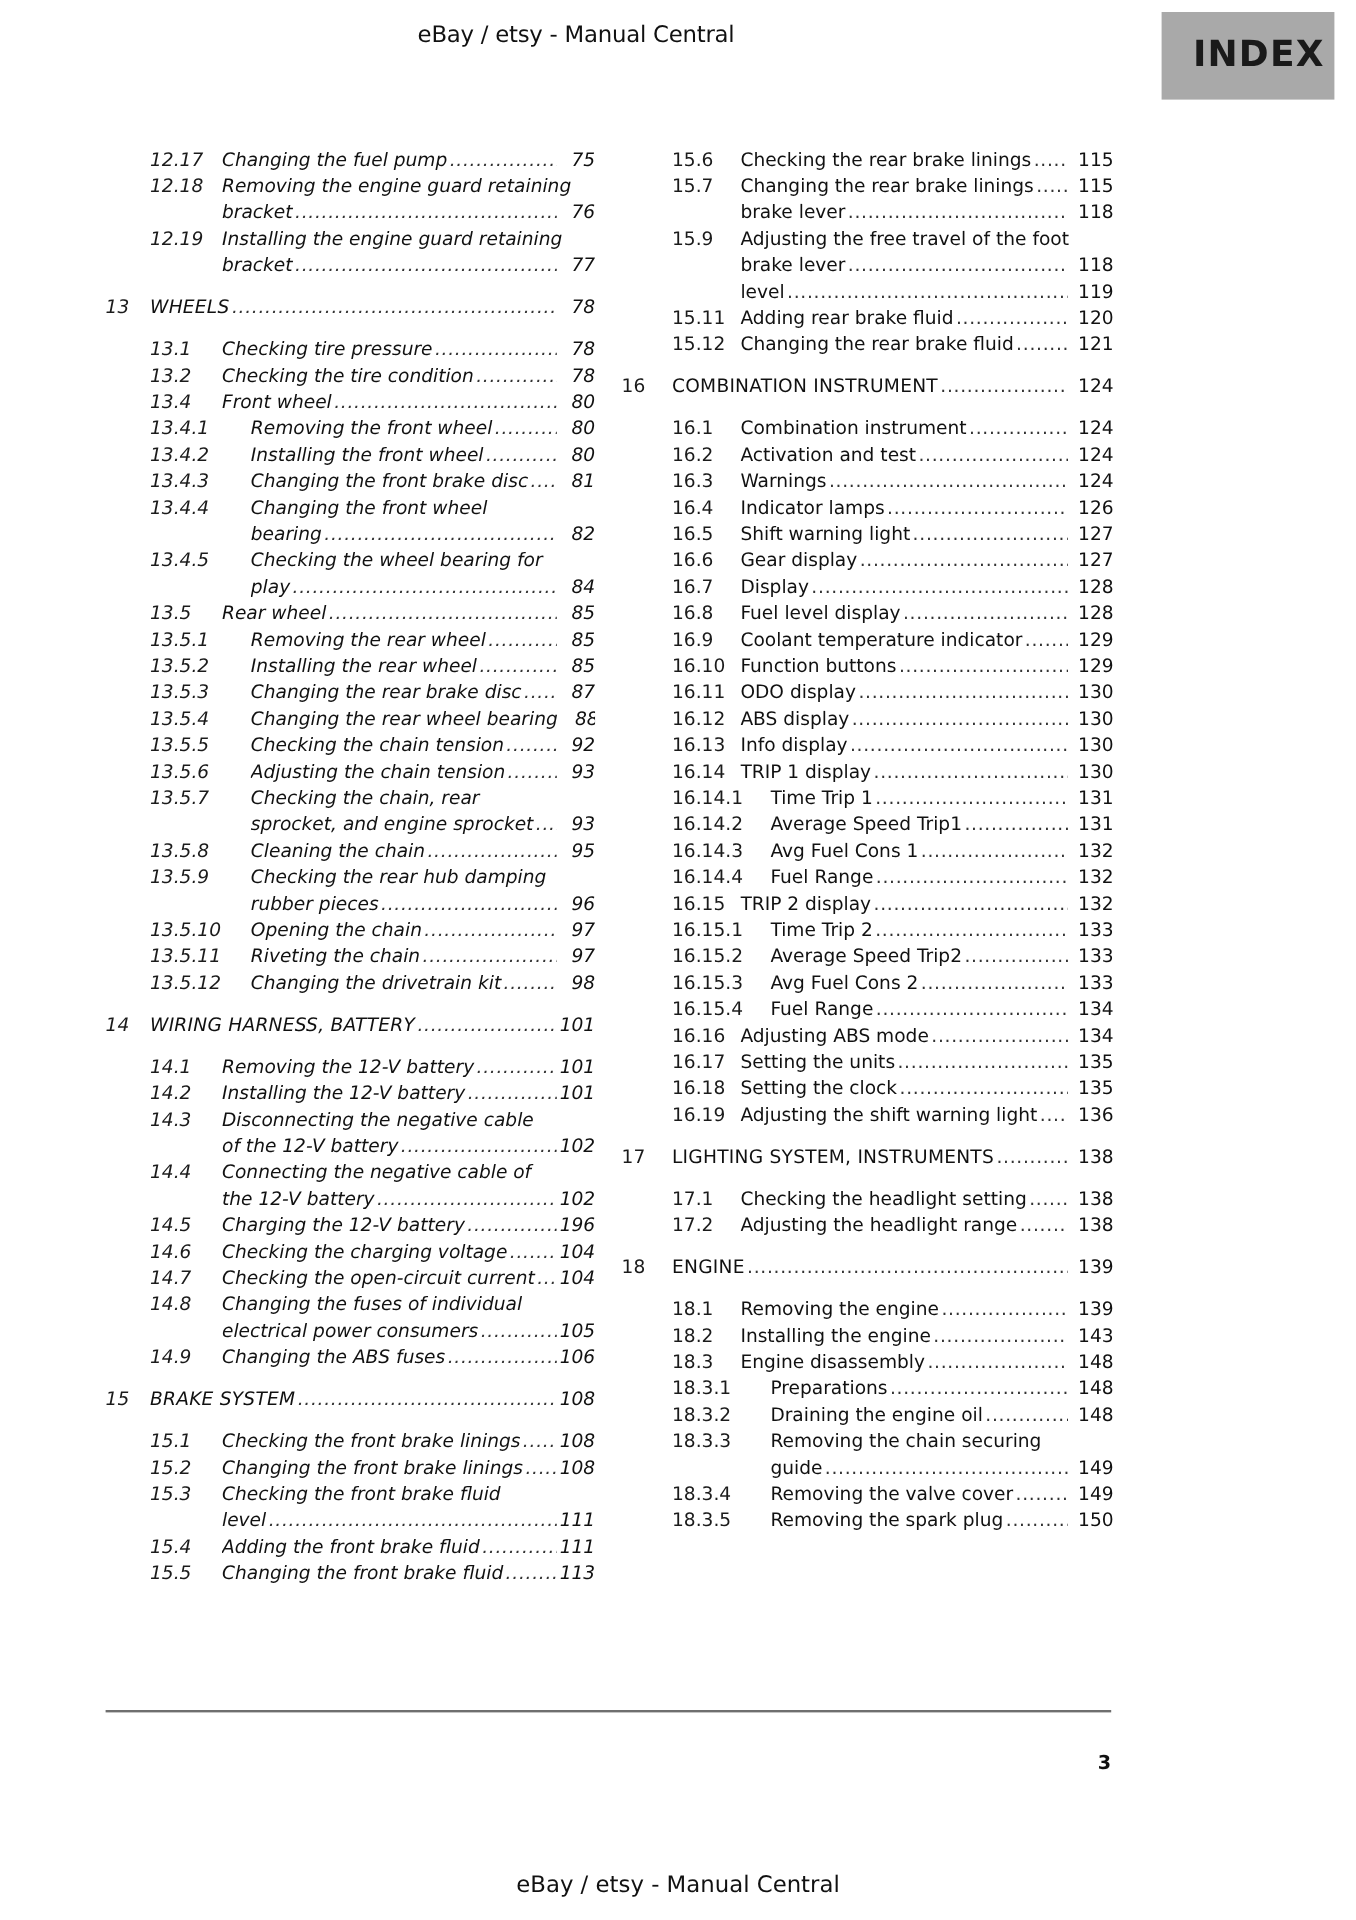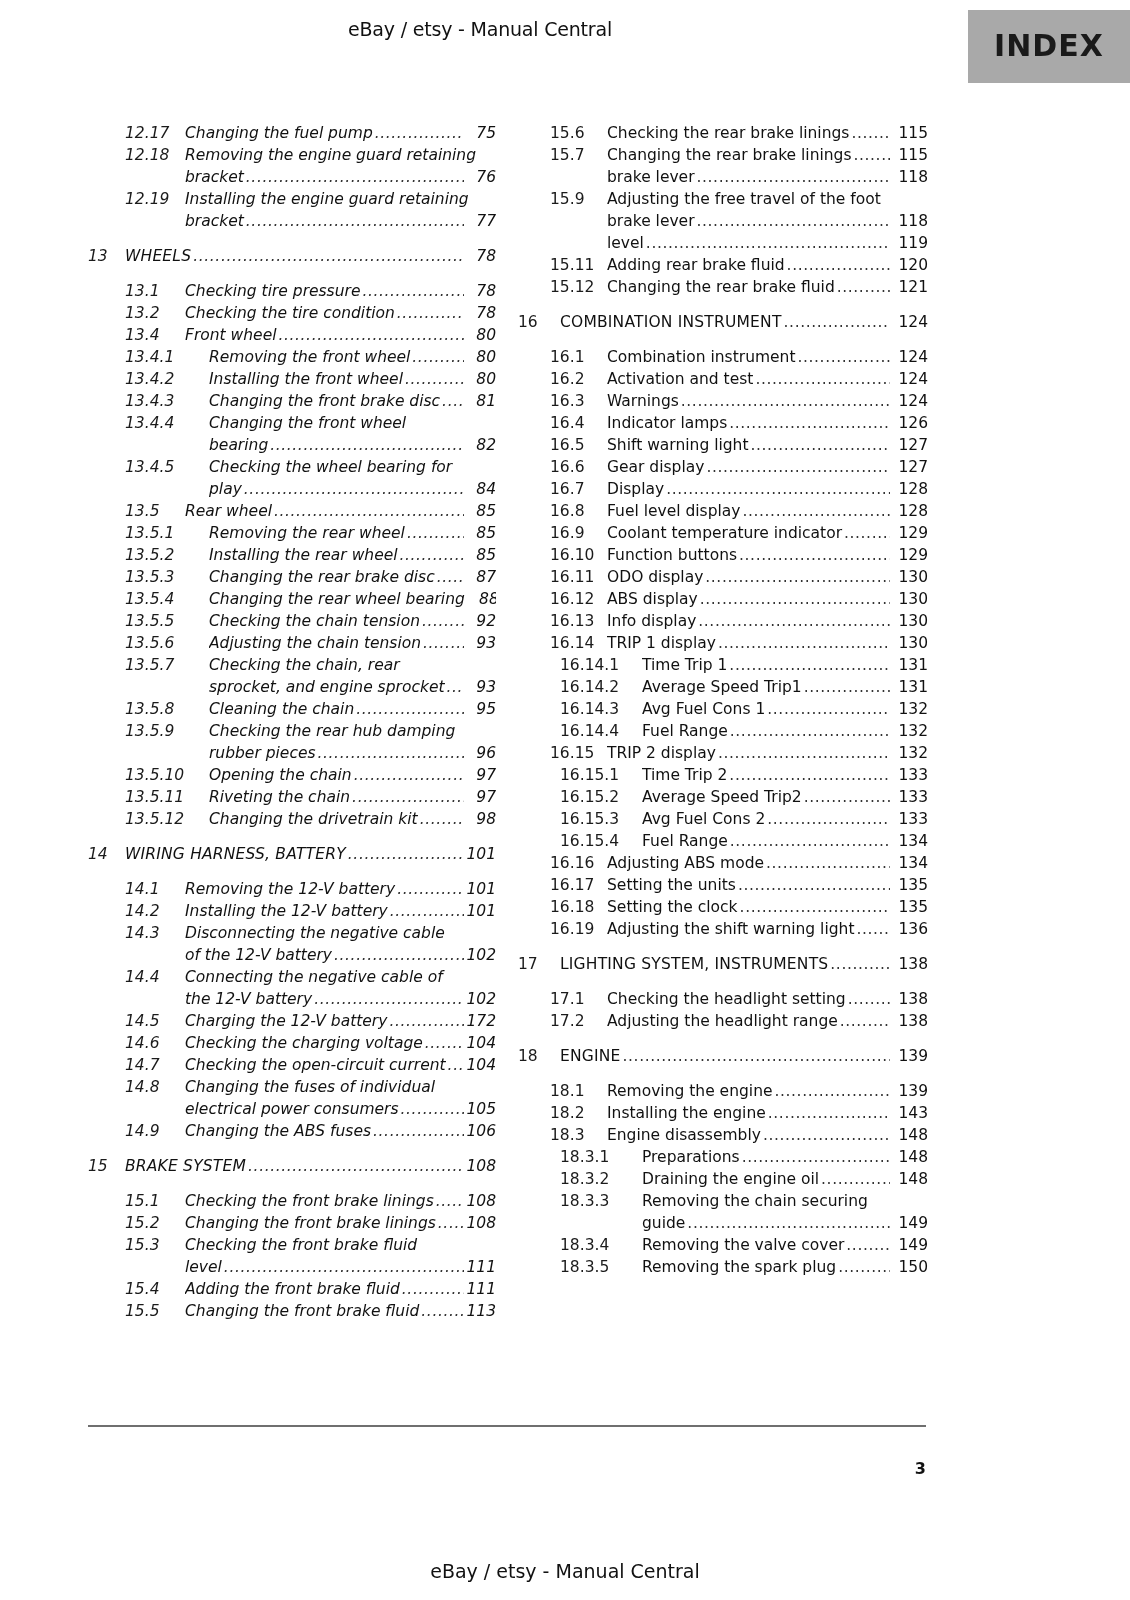--- a/index.html
+++ b/index.html
@@ -29,21 +29,21 @@
     text-align: center;
     font-size: 19px;
     font-family: "DejaVu Sans", "Liberation Sans", sans-serif;
     color: #111;
     letter-spacing: -0.2px;
     padding-right: 170px;
   }
   .index-tab {
     position: absolute;
     top: 0px; left: 968px;
-    width: 162px; height: 73px;
+    width: 144px; height: 73px;
     background: #a9a9a9;
   }
   .index-tab-label {
     position: absolute;
     top: 18px; left: 0; width: 162px;
     text-align: center;
     font-size: 30px;
     font-weight: bold;
     letter-spacing: 1px;
     color: #1a1a1a;
@@ -80,21 +80,21 @@
     flex: 0 0 auto;
     font-size: 15.5px;
     color: #1b1b1b;
     font-family: "DejaVu Sans", "Liberation Sans", sans-serif;
   }
   .num.lvl1 { width: 37px; }
   .num.lvl2 { width: 60px; margin-left: 37px; }
   .num.lvl3 { width: 84px; margin-left: 37px; }
 
   .col-right .num.lvl1 { width: 42px; }
-  .col-right .num.lvl2 { width: 57px; margin-left: 32px; }
+  .col-right .num.lvl2 { width: 57px; margin-left: 42px; }
   .col-right .num.lvl3 { width: 82px; margin-left: 42px; }
 
   .titlewrap {
     flex: 1 1 auto;
     display: flex;
     align-items: baseline;
     min-width: 0;
     overflow: hidden;
   }
   .title {
@@ -534,21 +534,21 @@
             <span class="pg">102</span>
           </span>
         </div>
       </div>
       <div class="entry">
         <div class="line">
           <span class="num lvl2">14.5</span>
           <span class="titlewrap">
             <span class="title">Charging the 12-V battery</span>
             <span class="dots"></span>
-            <span class="pg">172</span>
+            <span class="pg">196</span>
           </span>
         </div>
       </div>
       <div class="entry">
         <div class="line">
           <span class="num lvl2">14.6</span>
           <span class="titlewrap">
             <span class="title">Checking the charging voltage</span>
             <span class="dots"></span>
             <span class="pg">104</span>

